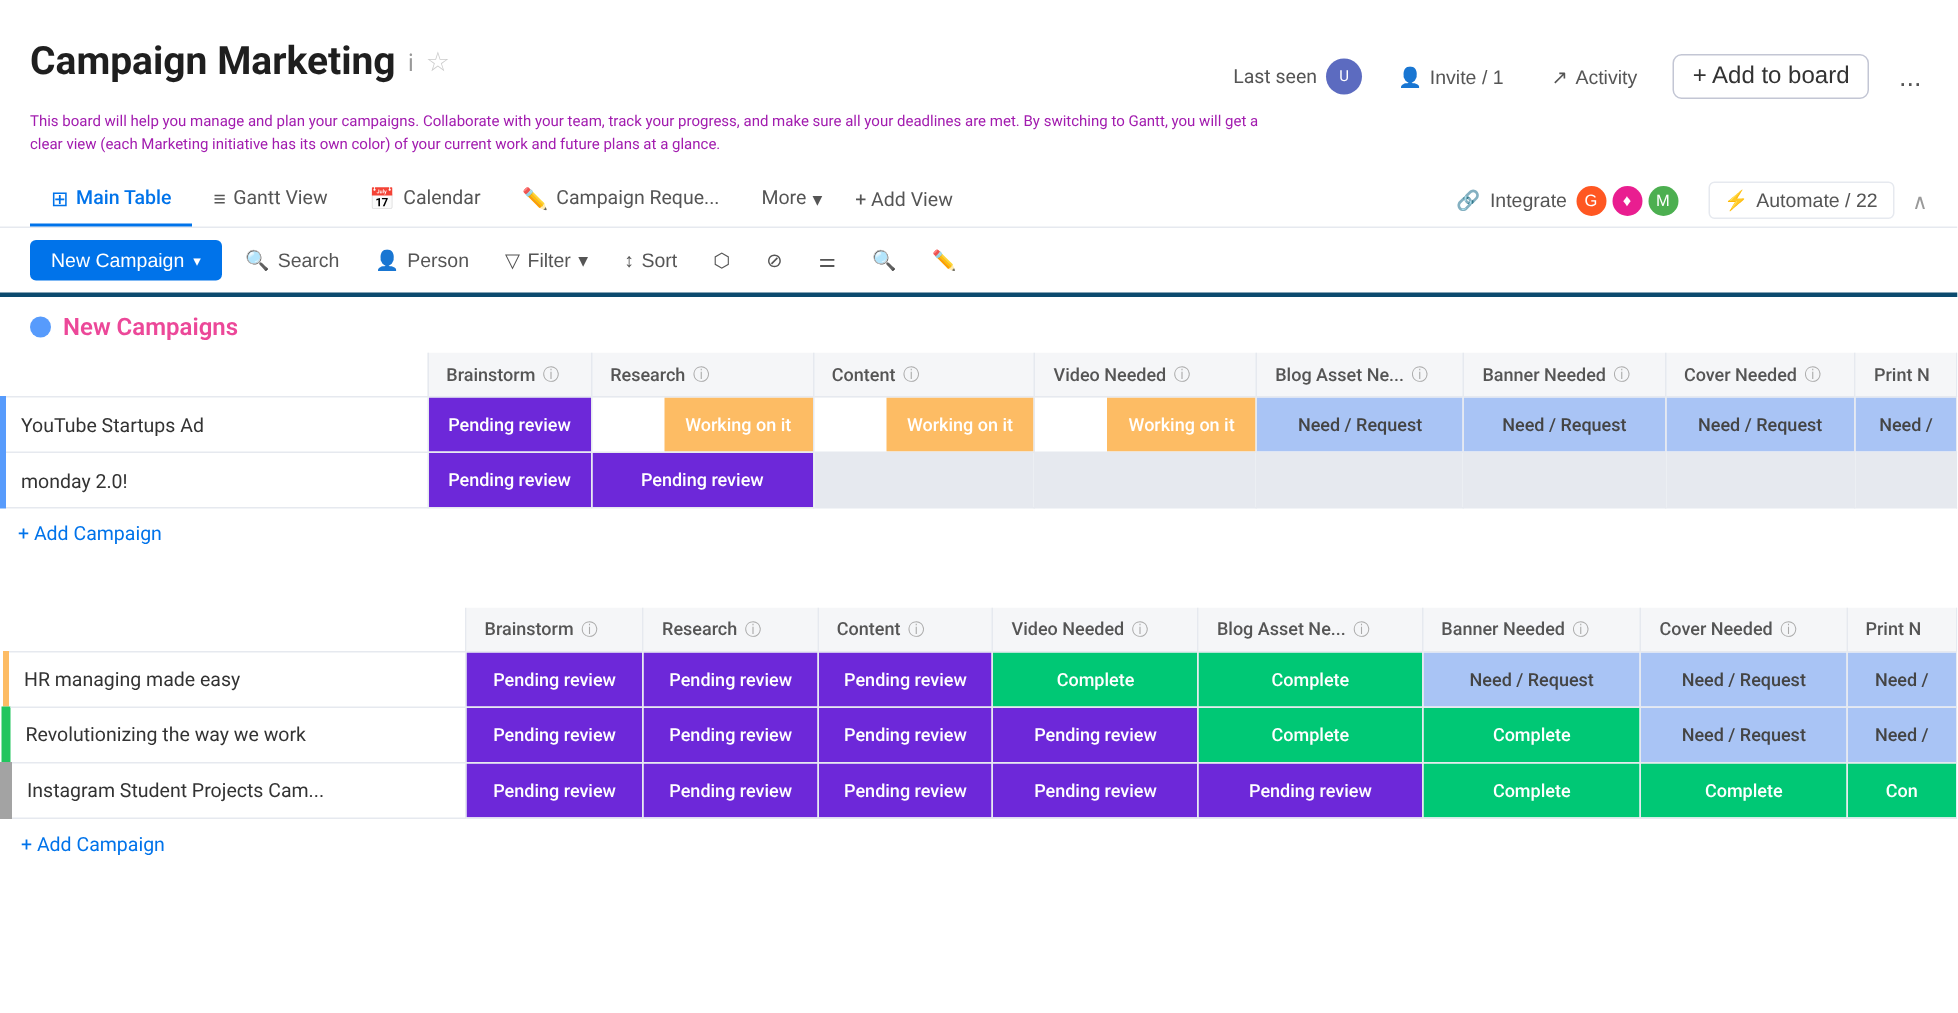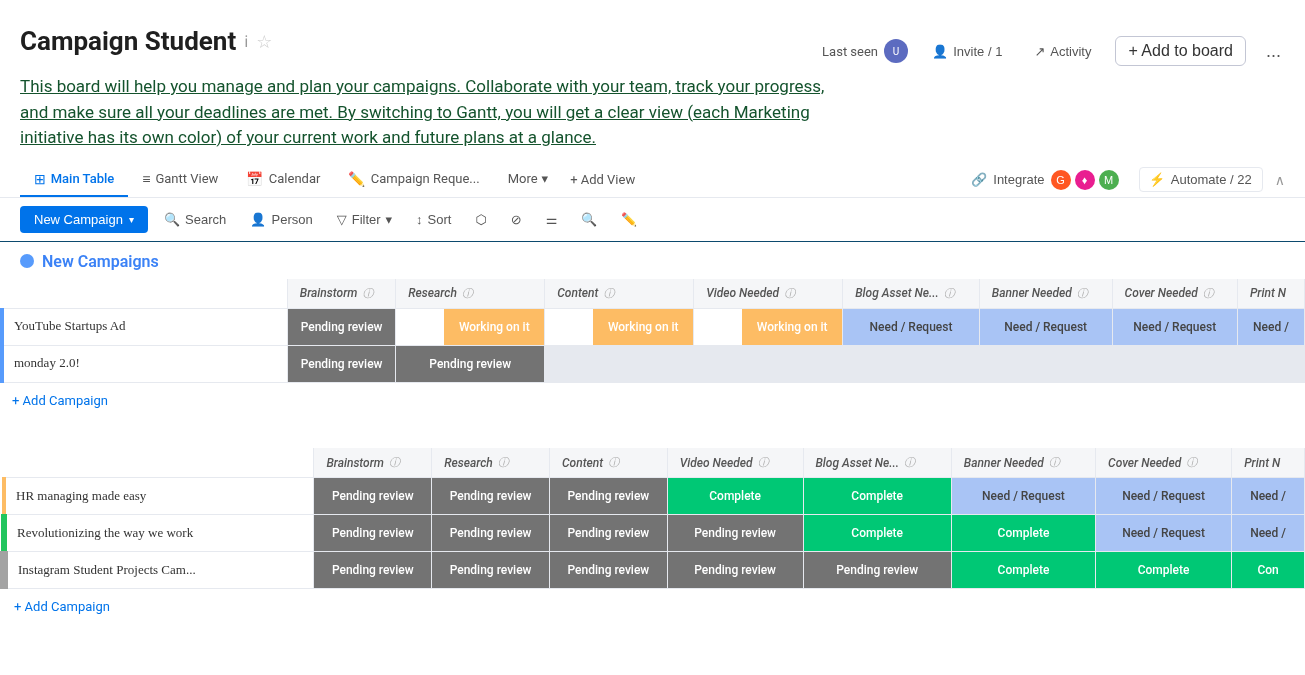--- a/index.html
+++ b/index.html
@@ -10,79 +10,79 @@
     .title-area { display: flex; align-items: center; gap: 8px; }
     .page-title { font-size: 26px; font-weight: 700; color: #1f1f1f; }
     .title-icon { color: #999; font-size: 16px; cursor: pointer; }
     .star-icon { color: #ccc; font-size: 18px; cursor: pointer; }
     .header-actions { display: flex; align-items: center; gap: 16px; margin-top: 20px; }
     .last-seen { display: flex; align-items: center; gap: 6px; font-size: 13px; color: #555; }
     .avatar { width: 24px; height: 24px; border-radius: 50%; background: #5c6bc0; display: inline-flex; align-items: center; justify-content: center; color: #fff; font-size: 10px; }
     .header-btn { display: flex; align-items: center; gap: 5px; font-size: 13px; color: #555; cursor: pointer; border: none; background: none; padding: 4px 8px; border-radius: 4px; }
     .add-to-board-btn { border: 1px solid #c3c6d4; border-radius: 6px; padding: 5px 12px; font-size: 16px; color: #333; cursor: pointer; background: #fff; display: flex; align-items: center; gap: 4px; }
     .more-btn { font-size: 18px; color: #555; cursor: pointer; background: none; border: none; padding: 4px; }
-    .description { font-size: 17px; color: #14532d; line-height: 1.5; max-width: 820px; margin-bottom: 12px; text-decoration: underline; }
+    .description { font-size: 10px; color: #a21caf; line-height: 1.5; max-width: 820px; margin-bottom: 12px; }
 
     .tabs { display: flex; align-items: center; gap: 0; border-bottom: none; }
     .tab { display: flex; align-items: center; gap: 5px; padding: 8px 14px; font-size: 13px; color: #555; cursor: pointer; border-bottom: 2px solid transparent; white-space: nowrap; }
     .tab.active { color: #0073ea; border-bottom: 2px solid #0073ea; font-weight: 500; }
     .tab-icon { font-size: 14px; }
     .tabs-right { margin-left: auto; display: flex; align-items: center; gap: 12px; }
     .integrate-btn { display: flex; align-items: center; gap: 6px; font-size: 13px; color: #555; cursor: pointer; border: none; background: none; padding: 4px 8px; }
     .integration-icons { display: flex; gap: 4px; }
     .int-icon { width: 20px; height: 20px; border-radius: 50%; display: inline-flex; align-items: center; justify-content: center; font-size: 11px; }
     .automate-btn { display: flex; align-items: center; gap: 5px; font-size: 13px; color: #555; cursor: pointer; border: 1px solid #e6e9ef; background: #fff; padding: 4px 10px; border-radius: 4px; }
     .collapse-btn { font-size: 14px; color: #999; cursor: pointer; background: none; border: none; }
     .more-tab { display: flex; align-items: center; gap: 4px; font-size: 13px; color: #555; cursor: pointer; }
     .add-view-btn { display: flex; align-items: center; gap: 4px; font-size: 13px; color: #555; cursor: pointer; border: none; background: none; padding: 4px 8px; }
 
-    .toolbar { display: flex; align-items: center; gap: 8px; padding: 8px 20px; border-bottom: 1px solid #0c4a6e; }
+    .toolbar { display: flex; align-items: center; gap: 8px; padding: 8px 20px; border-bottom: 3px solid #0c4a6e; }
     .new-campaign-btn { background: #0073ea; color: #fff; border: none; border-radius: 4px; padding: 6px 14px; font-size: 13px; font-weight: 500; cursor: pointer; display: flex; align-items: center; gap: 6px; }
     .new-campaign-btn .chevron { font-size: 10px; }
     .toolbar-action { display: flex; align-items: center; gap: 5px; font-size: 13px; color: #555; cursor: pointer; background: none; border: none; padding: 4px 8px; border-radius: 4px; }
 
     .board { padding: 0 0 20px; overflow-x: auto; }
 
     .group { margin-bottom: 30px; }
     .group-header { display: flex; align-items: center; gap: 8px; padding: 10px 20px 8px; }
     .group-dot { width: 14px; height: 14px; border-radius: 50%; flex-shrink: 0; }
     .group-dot.blue { background: #579bfc; }
     .group-dot.orange { background: #fdbc64; }
     .group-title { font-size: 16px; font-weight: 600; }
-    .group-title.blue { color: #3b82f6; }
+    .group-title.blue { color: #ec4899; }
     .group-title.orange { color: #fdbc64; }
 
     .table-wrap { overflow-x: auto; }
     .campaign-table { border-collapse: collapse; width: 100%; min-width: 1200px; }
     .campaign-table th { background: #f5f6f8; color: #555; font-weight: 500; font-size: 12px; padding: 7px 12px; text-align: left; border-right: 1px solid #e6e9ef; border-bottom: 1px solid #e6e9ef; white-space: nowrap; }
     .campaign-table th:first-child { min-width: 260px; background: #fff; border-right: 1px solid #e6e9ef; }
     .campaign-table td { border-right: 1px solid #e6e9ef; border-bottom: 1px solid #e6e9ef; padding: 0; height: 36px; }
     .campaign-table td:first-child { padding: 0 10px; background: #fff; }
-    .row-name { display: flex; align-items: flex-start; gap: 6px; font-size: 13px; color: #333; font-family: Liberation Serif, serif; }
+    .row-name { display: flex; align-items: flex-end; gap: 6px; font-size: 13px; color: #333; }
     .row-add-icon { color: #ccc; font-size: 14px; cursor: pointer; opacity: 0; }
 
     .status-cell { text-align: center; font-size: 12px; font-weight: 500; color: #fff; padding: 0 8px; height: 36px; display: flex; align-items: center; justify-content: center; cursor: pointer; }
-    .status-cell.pending-review { background: #737373; }
+    .status-cell.pending-review { background: #6d28d9; }
     .status-cell.working-on-it { background: #fdbc64; margin-left: 48px; }
     .status-cell.need-request { background: #a9c4f5; color: #444; }
     .status-cell.complete { background: #00c875; }
     .status-cell.empty { background: #e6e9ef; }
 
     .add-campaign-row td { padding: 6px 14px; color: #0073ea; font-size: 13px; cursor: pointer; border-right: none; border-bottom: none; }
 
-    .th-inner { display: flex; align-items: center; gap: 5px; font-style: italic; }
+    .th-inner { display: flex; align-items: center; gap: 5px; }
     .info-icon { color: #aaa; font-size: 11px; cursor: pointer; }
   </style>
 </head>
 <body>
 
 <div class="header">
   <div class="header-top">
     <div class="title-area">
-      <h1 class="page-title">Campaign Student</h1>
+      <h1 class="page-title">Campaign Marketing</h1>
       <span class="title-icon">ℹ</span>
       <span class="star-icon">☆</span>
     </div>
     <div class="header-actions">
       <div class="last-seen">
         <span>Last seen</span>
         <span class="avatar">U</span>
       </div>
       <button class="header-btn">
         <span>👤</span>

